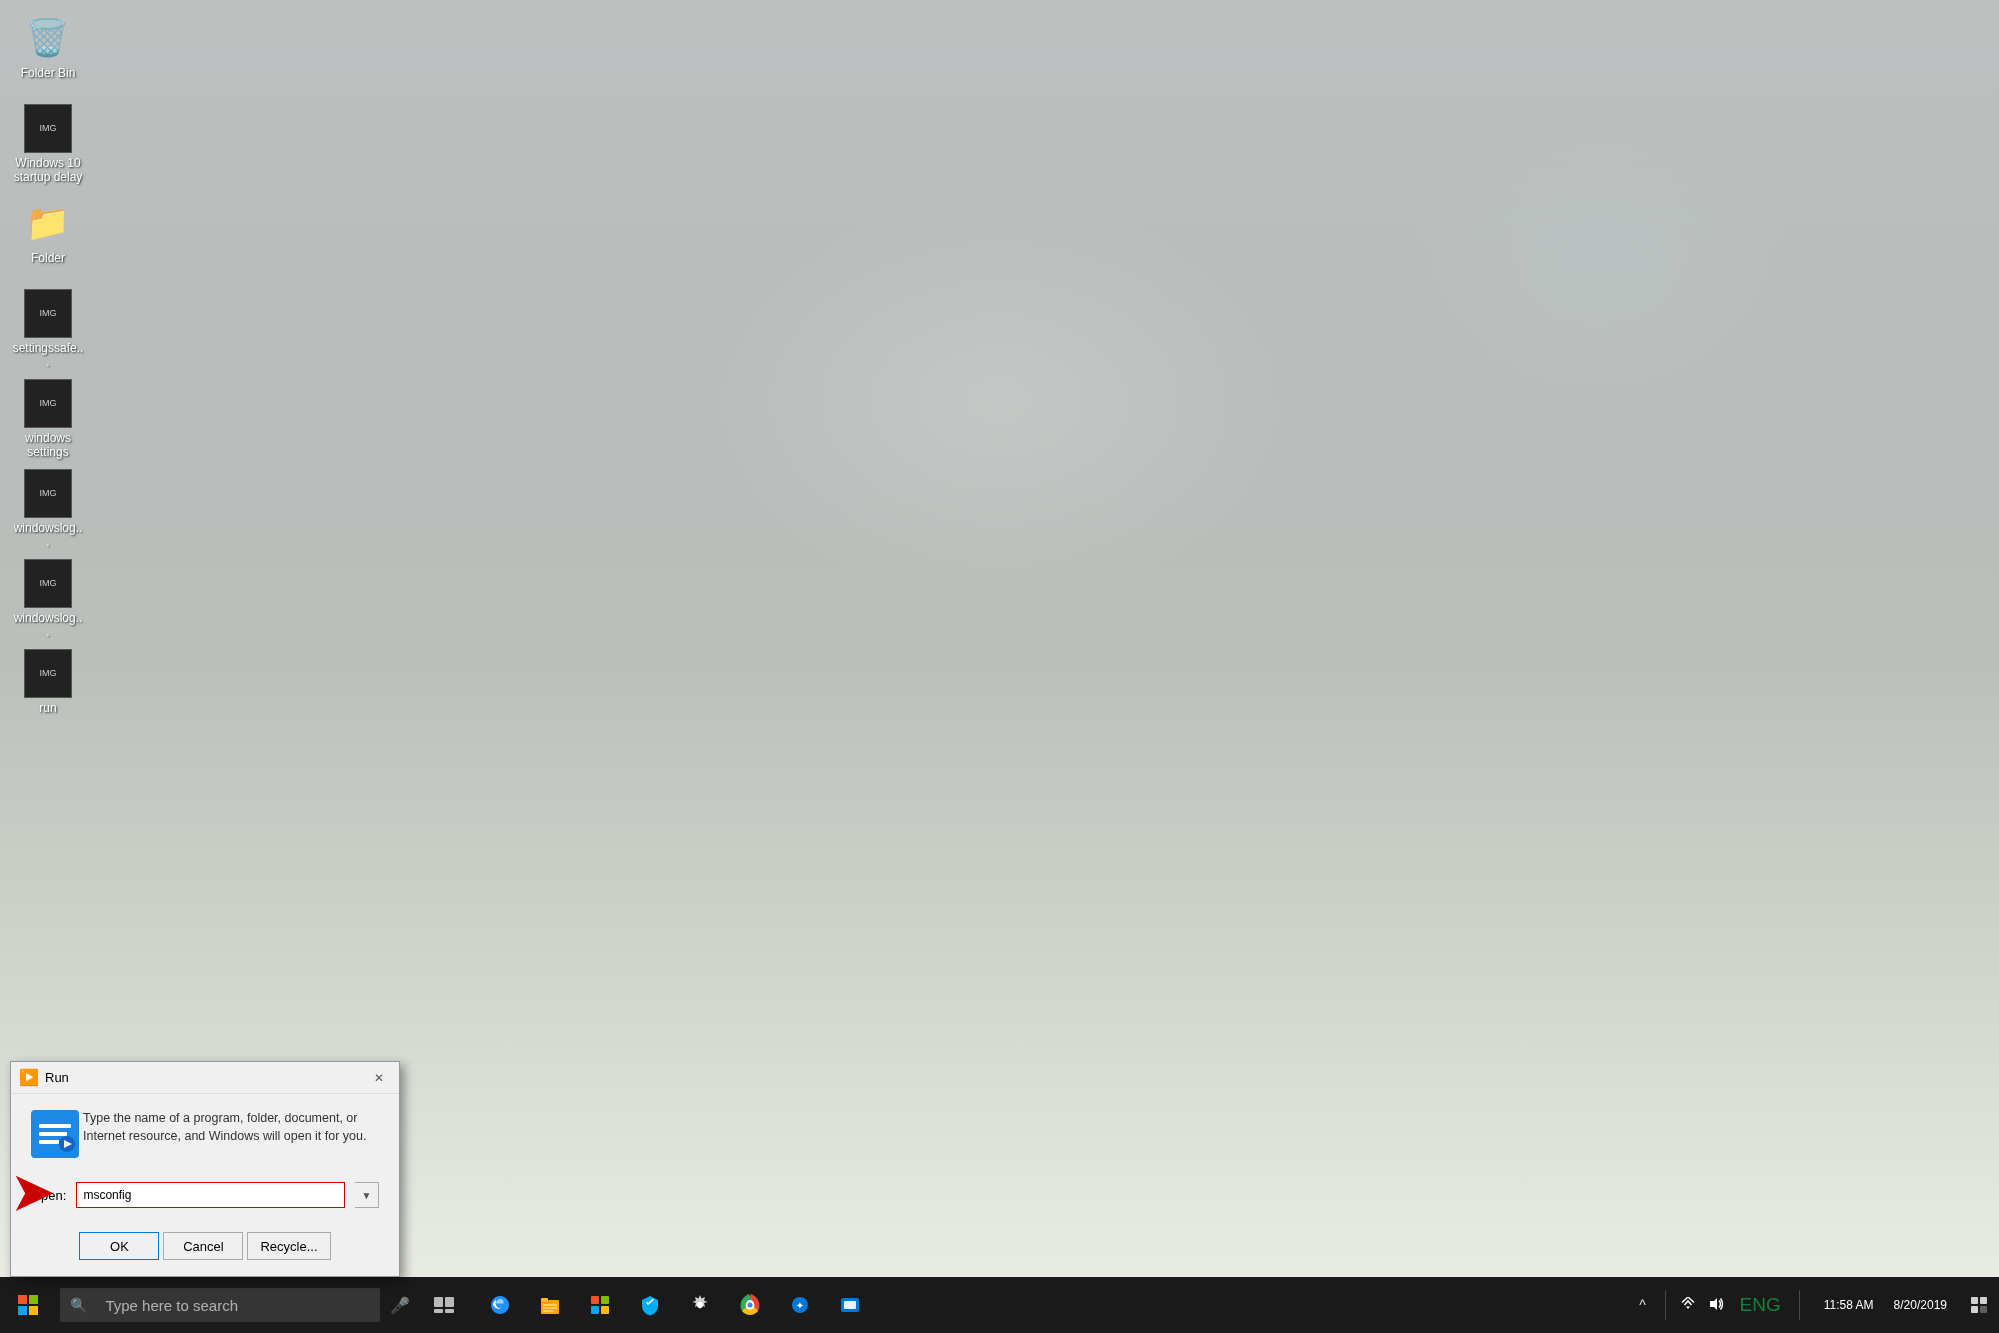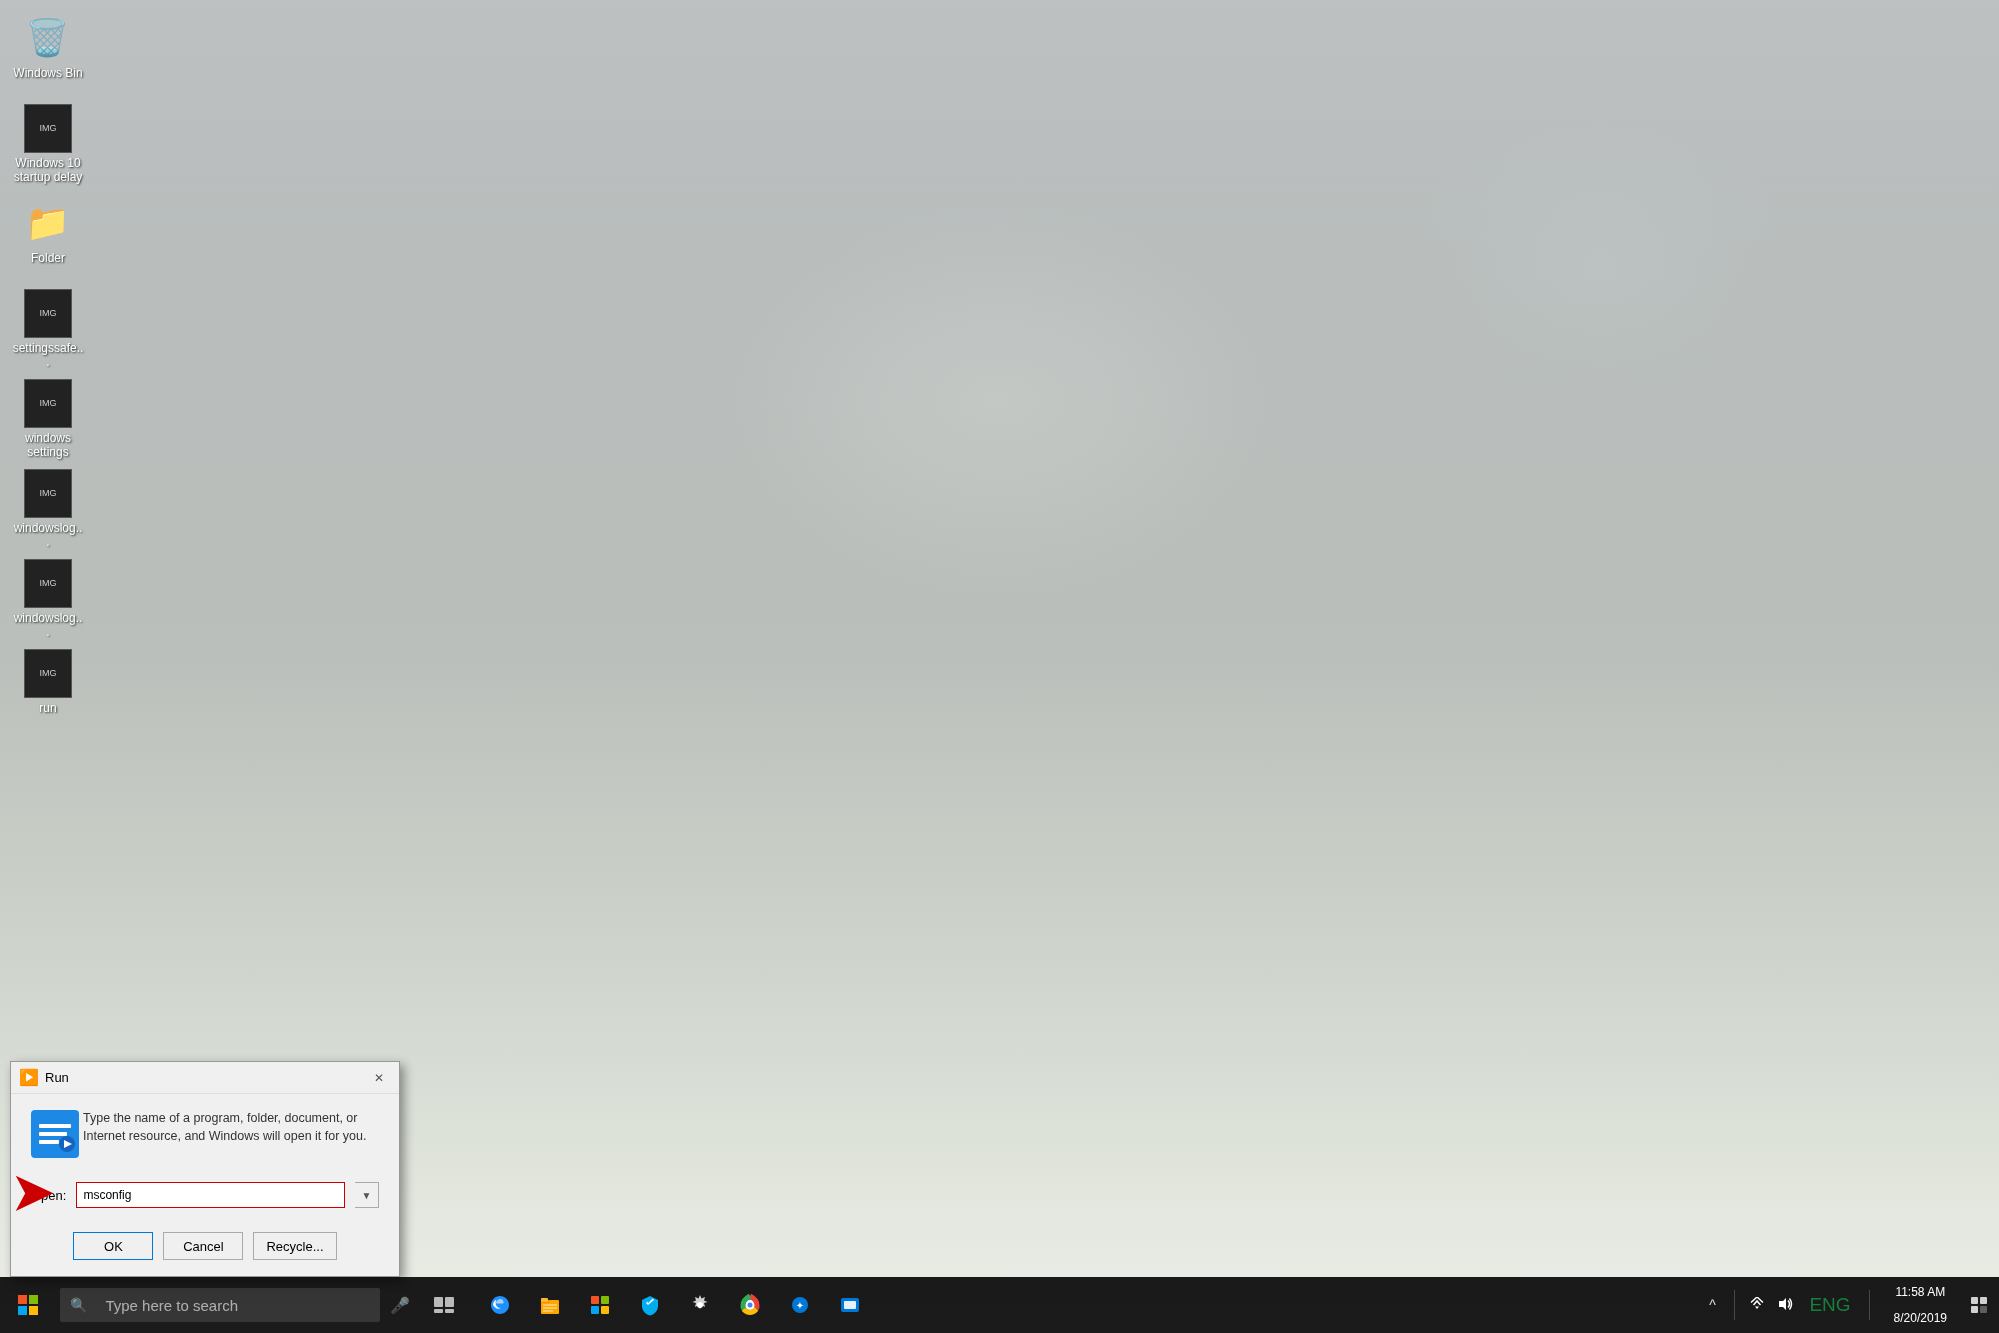--- a/index.html
+++ b/index.html
@@ -134,29 +134,29 @@
     .tray-icon {
       cursor: pointer;
       color: rgba(255,255,255,0.85);
       font-size: 14px;
       width: 20px;
       text-align: center;
     }
 
     .tray-clock {
       display: flex;
-      flex-direction: column;
+      flex-direction: row;
       align-items: center;
       color: white;
       font-size: 12px;
       padding: 0 12px;
       cursor: pointer;
       height: 56px;
       justify-content: center;
-      gap: 12px;
+      gap: 20px;
     }
 
     .notification-btn {
       width: 40px;
       height: 56px;
       display: flex;
       align-items: center;
       justify-content: center;
       color: white;
       font-size: 16px;
@@ -301,21 +301,21 @@
       display: flex;
       align-items: center;
       justify-content: center;
       font-size: 10px;
       color: #555;
     }
 
     .run-buttons {
       display: flex;
       justify-content: center;
-      gap: 10px;
+      gap: 4px;
       padding: 8px 20px 16px 20px;
     }
 
     .run-btn {
       min-width: 80px;
       height: 28px;
       border: 1px solid #aaa;
       background: #f0f0f0;
       cursor: pointer;
       font-size: 13px;
@@ -368,21 +368,21 @@
 <body>
 
 <div id="desktop">
   <div class="snow-scene"></div>
 </div>
 
 <div>
 
   <div class="desktop-icon" style="top: 10px; left: 8px;">
     <div class="desktop-icon-img">🗑️</div>
-    <div class="desktop-icon-label">Windows Bin</div>
+    <div class="desktop-icon-label">Folder Bin</div>
   </div>
 
   <div class="desktop-icon" style="top: 100px; left: 8px;">
     <div class="desktop-icon-img">
       <div class="dark-thumb" style="font-size:9px;color:#ccc;">IMG</div>
     </div>
     <div class="desktop-icon-label">Windows 10 startup delay</div>
   </div>
 
   <div class="desktop-icon" style="top: 195px; left: 8px;">

